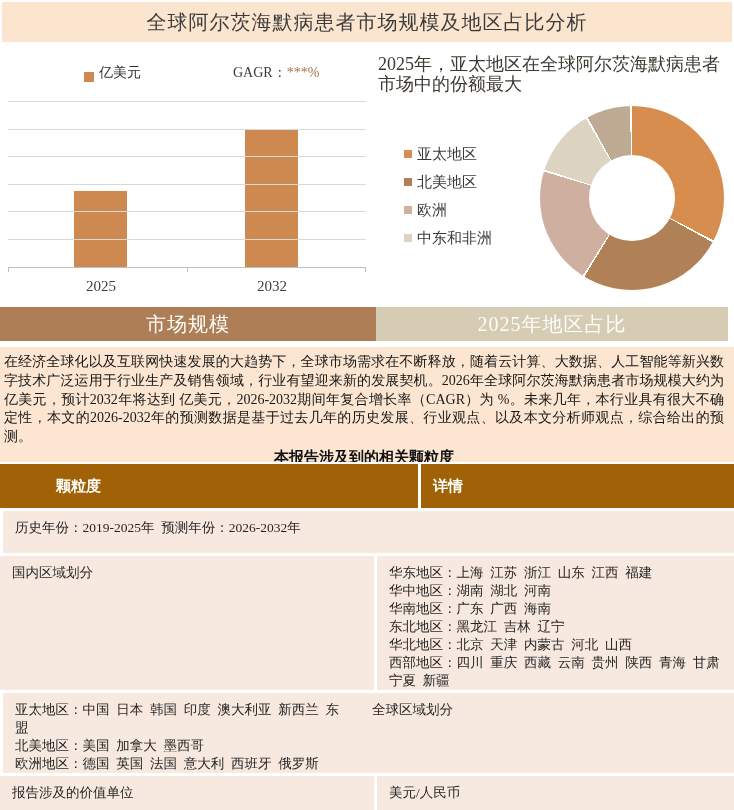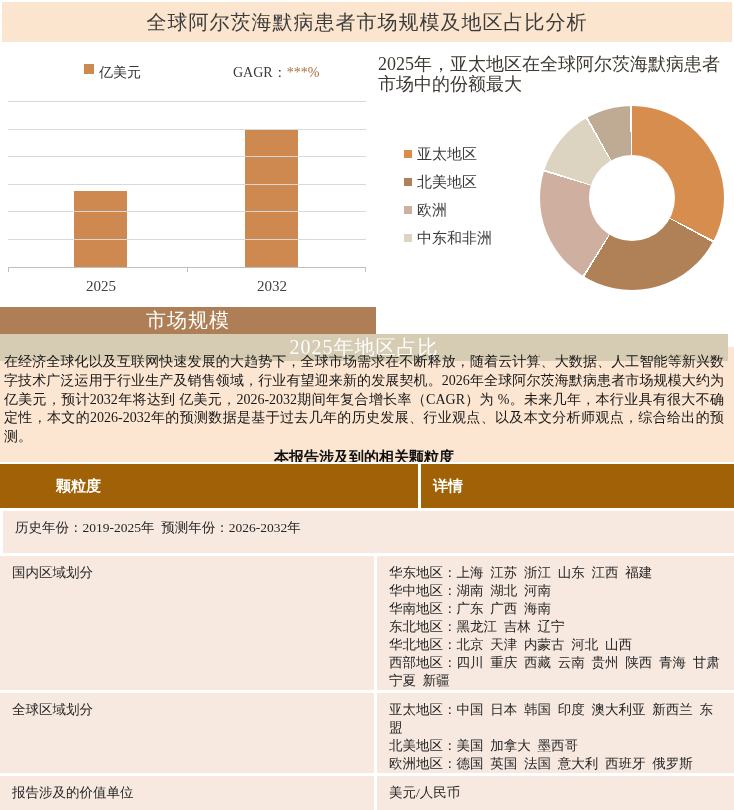--- a/index.html
+++ b/index.html
@@ -10,21 +10,21 @@
   }
   
   .title-bar{
     margin:2px 2px 0 2px;height:40px;background:#fce5cf;
     display:flex;align-items:center;justify-content:center;
     font-size:20px;color:#3c3c3c;letter-spacing:1px;
   }
   
   .charts-row{display:flex;height:262px;background:#fff;}
   .bar-panel{width:370px;position:relative;}
-  .legend-row{position:absolute;top:22px;left:54px;display:flex;align-items:flex-start;font-size:14px;color:#333;padding-left:30px;}
+  .legend-row{position:absolute;top:22px;left:54px;display:flex;align-items:flex-end;font-size:14px;color:#333;padding-left:30px;}
   .legend-swatch{width:10px;height:10px;margin-right:5px;background:#cd8950;}
   .cagr{margin-left:92px;font-size:14px;color:#3a3a3a;}
   .cagr-value{color:#a9703f;}
   .plot{position:absolute;left:8px;top:60px;width:358px;height:165px;border-bottom:1px solid #bfbfbf;}
   .gridline{position:absolute;left:0;right:0;height:1px;background:#d9d9d9;}
   .bar{position:absolute;bottom:0;width:53px;background:#cd8950;}
   .bar-2025{left:66px;}
   .bar-2032{left:237px;}
   .tick{position:absolute;bottom:-5px;width:1px;height:5px;background:#bfbfbf;}
   .x-label{position:absolute;top:236px;width:70px;text-align:center;font-size:15px;color:#404040;}
@@ -32,21 +32,21 @@
   .x-label-2{left:237px;}
   
   .right-panel{flex:1;position:relative;}
   .donut-heading{margin:12px 8px 0 8px;font-size:18px;line-height:20px;color:#3e3931;}
   .donut-legend{position:absolute;left:34px;top:102px;width:92px;}
   .donut-legend-item{display:flex;margin-bottom:8px;font-size:15px;line-height:20px;color:#3a3a3a;}
   .donut-legend-swatch{flex:0 0 8px;width:8px;height:8px;margin:6px 5px 0 0;}
   .donut{position:absolute;top:64px;right:10px;width:184px;height:184px;border-radius:50%;}
   .donut-hole{position:absolute;top:49px;left:49px;width:86px;height:86px;border-radius:50%;background:#fff;}
   
-  .tab-band{display:flex;margin-top:3px;height:34px;padding-right:6px;background:#fff;flex-direction:column;}
+  .tab-band{display:flex;margin-top:3px;height:34px;padding-right:6px;background:#fff;}
   .tab{display:flex;align-items:center;justify-content:center;font-size:20px;color:#fdfdfb;letter-spacing:1px;cursor:pointer;}
   .tab-left{width:376px;background:#ae7e57;}
   .tab-right{flex:1;background:#d5ccb3;}
   
   .paragraph-block{margin-top:6px;height:109px;background:#fce6d1;padding:6px 10px 0 4px;overflow:hidden;}
   .paragraph-text{font-size:14px;line-height:18.8px;color:#171717;text-align:justify;}
   .table-title{margin-top:1px;text-align:center;font-weight:bold;font-size:15px;color:#111;}
   
   .grid-table{margin-top:2px;font-size:13.5px;color:#262626;}
   .t-header{display:flex;height:44px;background:#ce813e;color:#ffffff;font-weight:bold;font-size:15px;}
@@ -146,25 +146,25 @@
     <div class="t-row row-h2">
       <div class="t-cell t-cell-label">国内区域划分</div>
       <div class="t-cell t-cell-detail">华东地区：上海  江苏  浙江  山东  江西  福建
 华中地区：湖南  湖北  河南
 华南地区：广东  广西  海南
 东北地区：黑龙江  吉林  辽宁
 华北地区：北京  天津  内蒙古  河北  山西
 西部地区：四川  重庆  西藏  云南  贵州  陕西  青海  甘肃  宁夏  新疆</div>
     </div>
     <div class="t-row row-h3">
-      <div class="t-cell t-cell-label">全球区域划分</div>
       <div class="t-cell t-cell-detail">亚太地区：中国  日本  韩国  印度  澳大利亚  新西兰  东盟
 北美地区：美国  加拿大  墨西哥
 欧洲地区：德国  英国  法国  意大利  西班牙  俄罗斯
 中东和非洲地区：南非  埃及  伊朗  沙特阿拉伯</div>
+      <div class="t-cell t-cell-label">全球区域划分</div>
     </div>
     <div class="t-row row-h4">
       <div class="t-cell t-cell-label">报告涉及的价值单位</div>
       <div class="t-cell t-cell-detail">美元/人民币</div>
     </div>
   </div>
 
 </div>
 
 </body></html>

